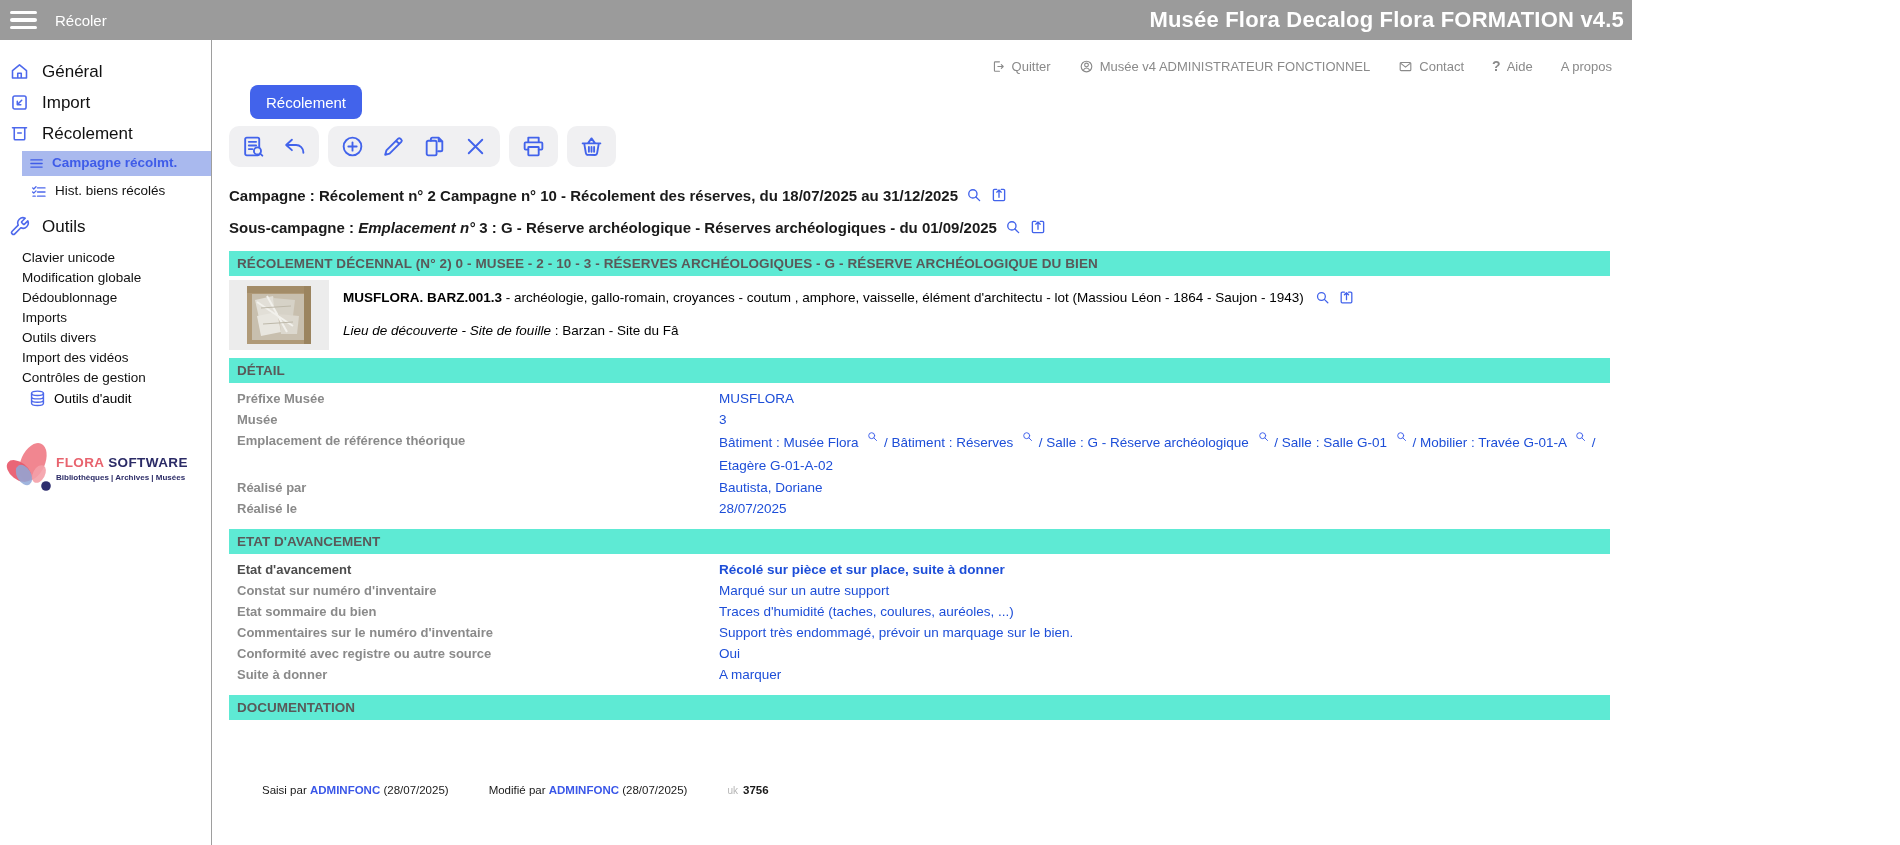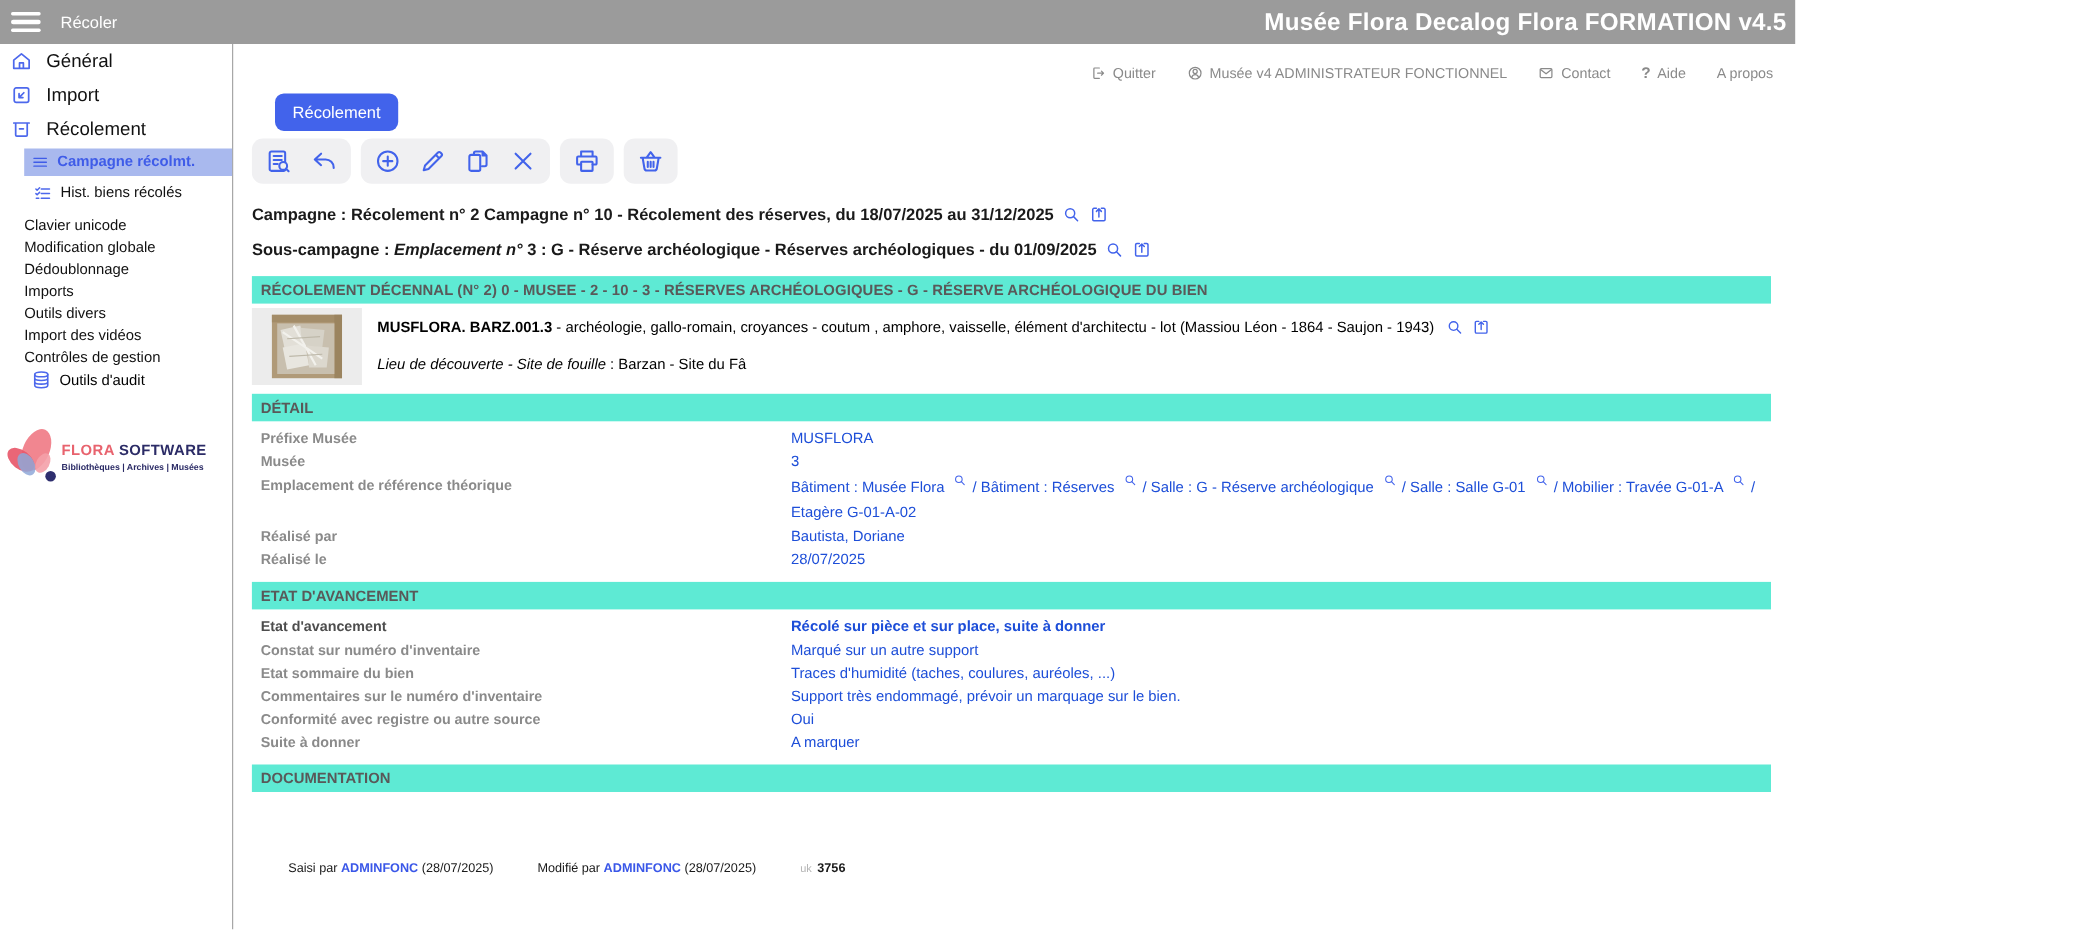--- a/index.html
+++ b/index.html
@@ -10,21 +10,21 @@
   
   .topbar { height:40px; background:#9b9b9b; display:flex; align-items:center; flex:0 0 40px; }
   .hamburger { width:27px; margin-left:10px; cursor:pointer; }
   .hamburger div { height:3.5px; background:#fff; border-radius:2px; margin:4px 0; }
   .topbar-label { color:#fff; font-size:15px; margin-left:18px; }
   .app-title { margin-left:auto; color:#fff; font-size:22px; font-weight:700; padding-right:8px; letter-spacing:.2px; white-space:nowrap; }
 
   .body { flex:1; display:flex; min-height:0; }
 
   
-  .sidebar { width:212px; flex:0 0 212px; border-right:1px solid #9e9e9e; }
+  .sidebar { width:212px; flex:0 0 212px; border-right:1px solid #9e9e9e; padding-top:16px; }
   .side-row { display:flex; align-items:center; gap:12px; padding:5px 0 5px 9px; font-size:17px; color:#111; cursor:pointer; }
   .side-row .ic { width:21px; height:21px; color:#4d68ec; flex:0 0 21px; }
   .side-sub { display:flex; align-items:flex-start; gap:7px; font-size:13.5px; color:#111; cursor:pointer; }
   .hl-row { margin:2px 0 3px 22px; background:#a9b9ee; padding:4px 6px; }
   .hl-row .ic { width:17px; height:17px; color:#3f5ce8; }
   .hl-row span { color:#3f5ce8; font-weight:700; }
   .hist-row { padding:4px 0 4px 30px; }
   .hist-row .ic { width:18px; height:18px; color:#4d68ec; }
   .tools-list { padding:6px 0 0 22px; }
   .tool-link { font-size:13.5px; color:#111; line-height:20px; cursor:pointer; }
@@ -132,20 +132,26 @@
         <svg class="ic" viewBox="0 0 24 24" stroke-width="2.4">
             <path d="M4 7h16 M4 12h16 M4 17h16"></path>
           </svg>
         <span>Campagne récolmt.</span>
       </div>
       <div class="side-sub hist-row">
         <svg class="ic" viewBox="0 0 24 24">
             <path d="M10 6.5h10 M10 12h10 M10 17.5h10 M3.5 6.5 l1.5 1.5 L8 5 M3.5 12 l1.5 1.5 L8 10.5 M4 17.5 h3"></path>
           </svg>
         <span>Hist. biens récolés</span>
+      </div>
+      <div class="side-row" style="margin-top:6px">
+        <svg class="ic" viewBox="0 0 24 24">
+            <path d="M14.7 6.3a1 1 0 0 0 0 1.4l1.6 1.6a1 1 0 0 0 1.4 0l3.77-3.77a6 6 0 0 1-7.94 7.94l-6.91 6.91a2.12 2.12 0 0 1-3-3l6.91-6.91a6 6 0 0 1 7.94-7.94l-3.76 3.76z"></path>
+          </svg>
+        <span>Outils</span>
       </div>
       <div class="tools-list">
           <div class="tool-link">Clavier unicode</div>
           <div class="tool-link">Modification globale</div>
           <div class="tool-link">Dédoublonnage</div>
           <div class="tool-link">Imports</div>
           <div class="tool-link">Outils divers</div>
           <div class="tool-link">Import des vidéos</div>
           <div class="tool-link">Contrôles de gestion</div>
         </div>

